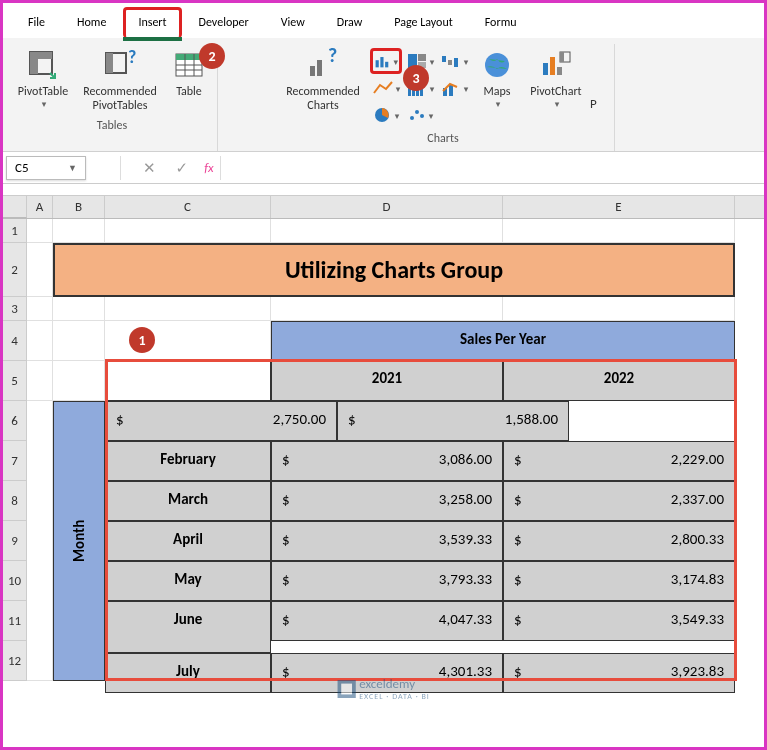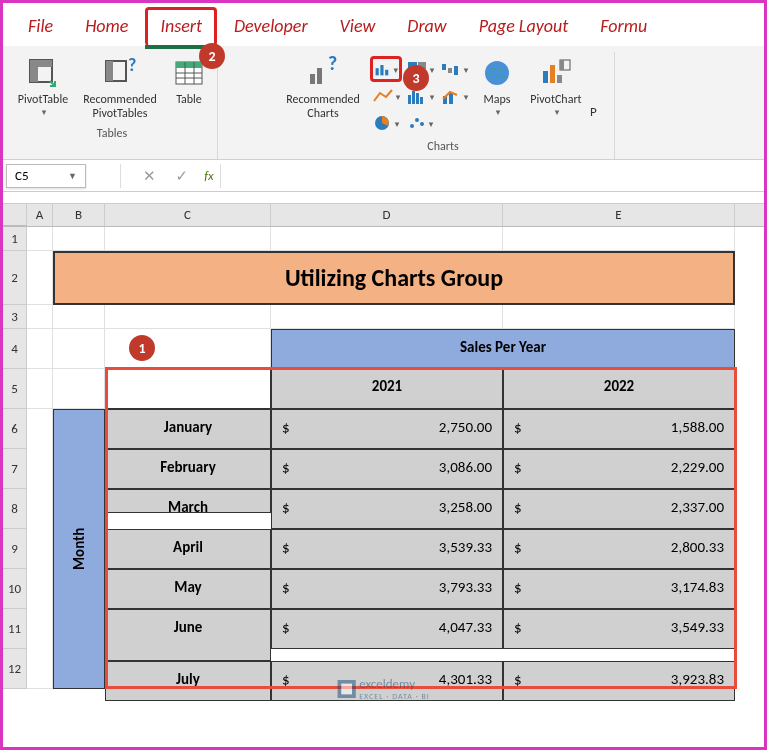--- a/index.html
+++ b/index.html
@@ -1,20 +1,20 @@
 <!DOCTYPE html>
 <html><head>
   <meta charset="utf-8">
   <style>
     * { box-sizing: border-box; margin: 0; padding: 0; }
     body { font-family: "Segoe UI", Calibri, Arial, sans-serif; font-size: 13px; background: #fff; width: 767px; height: 750px; overflow: hidden; border: 3px solid #d935c3; position: relative; }
     
     
     .menubar { display: flex; padding: 4px 10px 0; gap: 2px; background: #fff; }
-    .menu-item { padding: 5px 12px 6px; font-size: 18px; color: #b91c1c; cursor: pointer; border: 3px solid transparent; font-style: italic; }
+    .menu-item { padding: 5px 12px 6px; font-size: 12px; color: #000000; cursor: pointer; border: 3px solid transparent; }
     .menu-item.active { border: 3px solid #d22; border-radius: 4px; border-bottom: none; position: relative; }
     .menu-item.active::after { content: ''; position: absolute; left: -3px; right: -3px; bottom: -3px; height: 4px; background: #1d7044; }
     
     
     .ribbon { display: flex; background: #f3f3f3; border-bottom: 1px solid #d0d0d0; padding: 6px 4px 0; }
     .ribbon-group { display: flex; flex-direction: column; align-items: center; border-right: 1px solid #d8d8d8; padding: 2px 6px 2px; }
     .ribbon-group-row { display: flex; gap: 2px; align-items: flex-start; }
     .ribbon-group-label { font-size: 12px; color: #555; padding: 3px 0 4px; text-align: center; }
     .ribbon-btn { display: flex; flex-direction: column; align-items: center; padding: 2px 4px; cursor: pointer; min-width: 60px; }
     .ribbon-btn .icon { width: 34px; height: 34px; display: flex; align-items: center; justify-content: center; }
@@ -22,21 +22,21 @@
     .mini-btn { width: 32px; height: 26px; display: flex; align-items: center; justify-content: center; cursor: pointer; padding: 1px; }
     .mini-col { display: flex; flex-direction: column; gap: 1px; }
     .mini-highlight { border: 3px solid #d22; border-radius: 4px; }
     .drop-caret { font-size: 9px; color: #666; margin-left: 2px; }
     
     
     .formula-row { display: flex; align-items: center; border-bottom: 1px solid #ccc; background: #fff; height: 32px; }
     .name-box { width: 80px; height: 24px; border: 1px solid #bbb; margin: 4px 6px 4px 3px; padding: 2px 8px; font-size: 13px; display: flex; align-items: center; justify-content: space-between; background: #fff; box-shadow: 0 1px 2px rgba(0,0,0,.15); }
     .fx-sep { width: 1px; height: 24px; background: #ddd; margin: 0 12px 0 28px; }
     .fx-btn { color: #999; padding: 0 10px; font-size: 15px; }
-    .fx-label { font-style: italic; font-size: 13px; color: #4d7c0f; padding: 0 6px; }
+    .fx-label { font-style: italic; font-size: 13px; color: #ec4899; padding: 0 6px; }
     .col-headers { display: flex; background: #e6e6e6; border-bottom: 1px solid #bbb; }
     .corner { width: 24px; height: 22px; background: #e6e6e6; border-right: 1px solid #ccc; border-bottom: 1px solid #bbb; }
     .col-h { height: 22px; text-align: center; font-size: 13px; color: #333; border-right: 1px solid #ccc; line-height: 22px; background: #e6e6e6; }
     .row-area { display: flex; }
     .row-headers { display: flex; flex-direction: column; }
     .row-h { width: 24px; text-align: center; font-size: 13px; color: #333; border-right: 1px solid #ccc; border-bottom: 1px solid #ccc; background: #e6e6e6; display: flex; align-items: center; justify-content: center; }
     .cells { position: relative; flex: 1; }
     .cell-row { display: flex; border-radius: 25px; }
     .cell { border-right: 1px solid #e0e0e0; border-bottom: 1px solid #e0e0e0; overflow: hidden; }
     
@@ -318,21 +318,20 @@
         <div class="hdr-gray wE" style="height:40px">2022</div>
       </div>
 
     <div style="display:flex">
       <div style="width:26px">
         <div class="cell" style="height:280px; width:26px"></div>
       </div>
       <div class="month-vert" style="width:52px; height:280px">Month</div>
       <div style="flex:1" id="data-rows">
           <div class="cell-row">
-            <div class="month-cell wC" style="height:40px">January</div>
             <div class="val-cell wD" style="height:40px">
               <span>$</span>
               <span>2,750.00</span>
             </div>
             <div class="val-cell wE" style="height:40px">
               <span>$</span>
               <span>1,588.00</span>
             </div>
           </div>
           <div class="cell-row">
@@ -340,21 +339,21 @@
             <div class="val-cell wD" style="height:40px">
               <span>$</span>
               <span>3,086.00</span>
             </div>
             <div class="val-cell wE" style="height:40px">
               <span>$</span>
               <span>2,229.00</span>
             </div>
           </div>
           <div class="cell-row">
-            <div class="month-cell wC" style="height:24px">March</div>
+            <div class="month-cell wC" style="height:40px">March</div>
             <div class="val-cell wD" style="height:40px">
               <span>$</span>
               <span>3,258.00</span>
             </div>
             <div class="val-cell wE" style="height:40px">
               <span>$</span>
               <span>2,337.00</span>
             </div>
           </div>
           <div class="cell-row">

